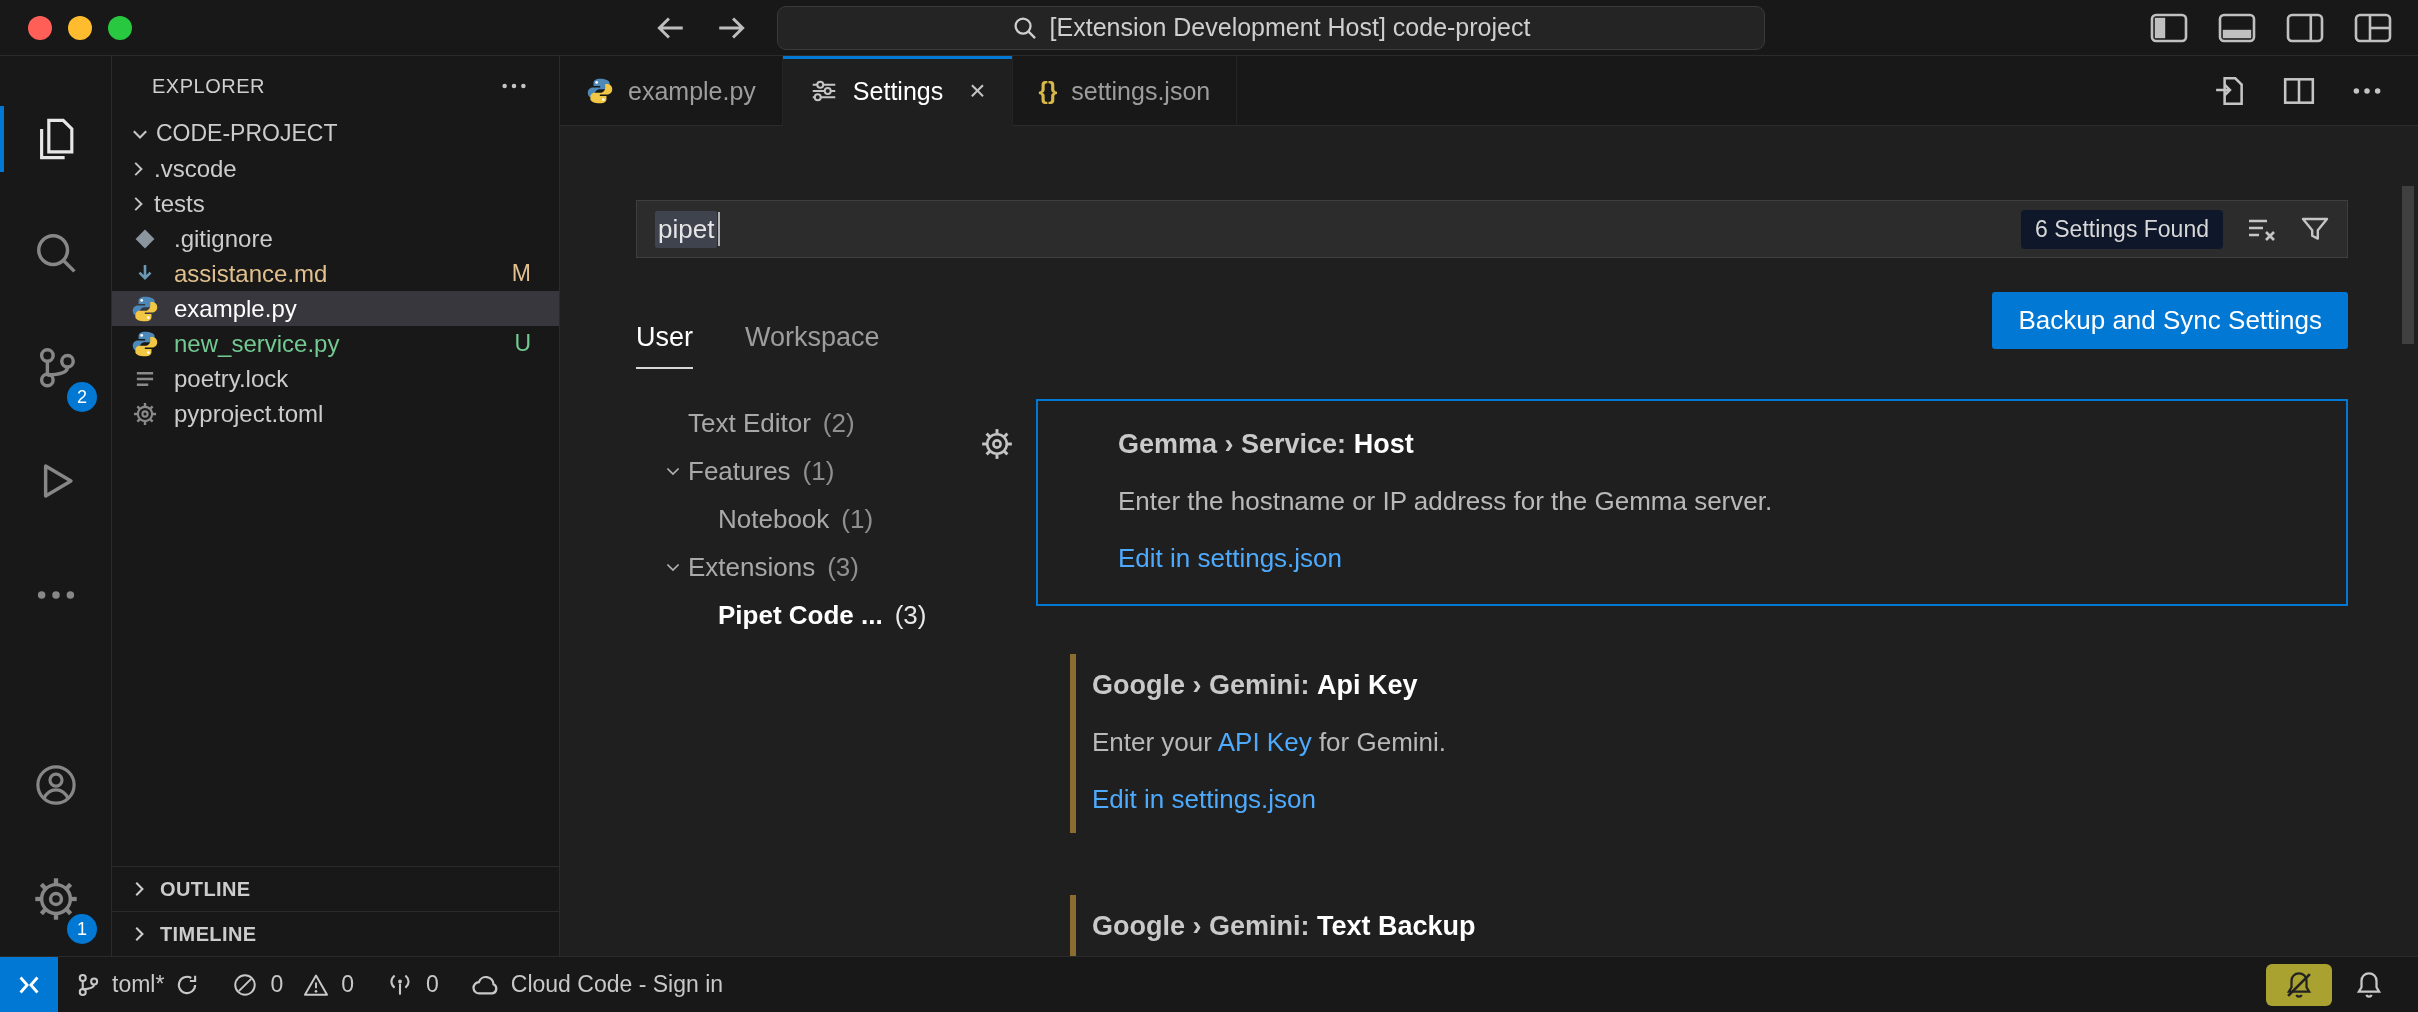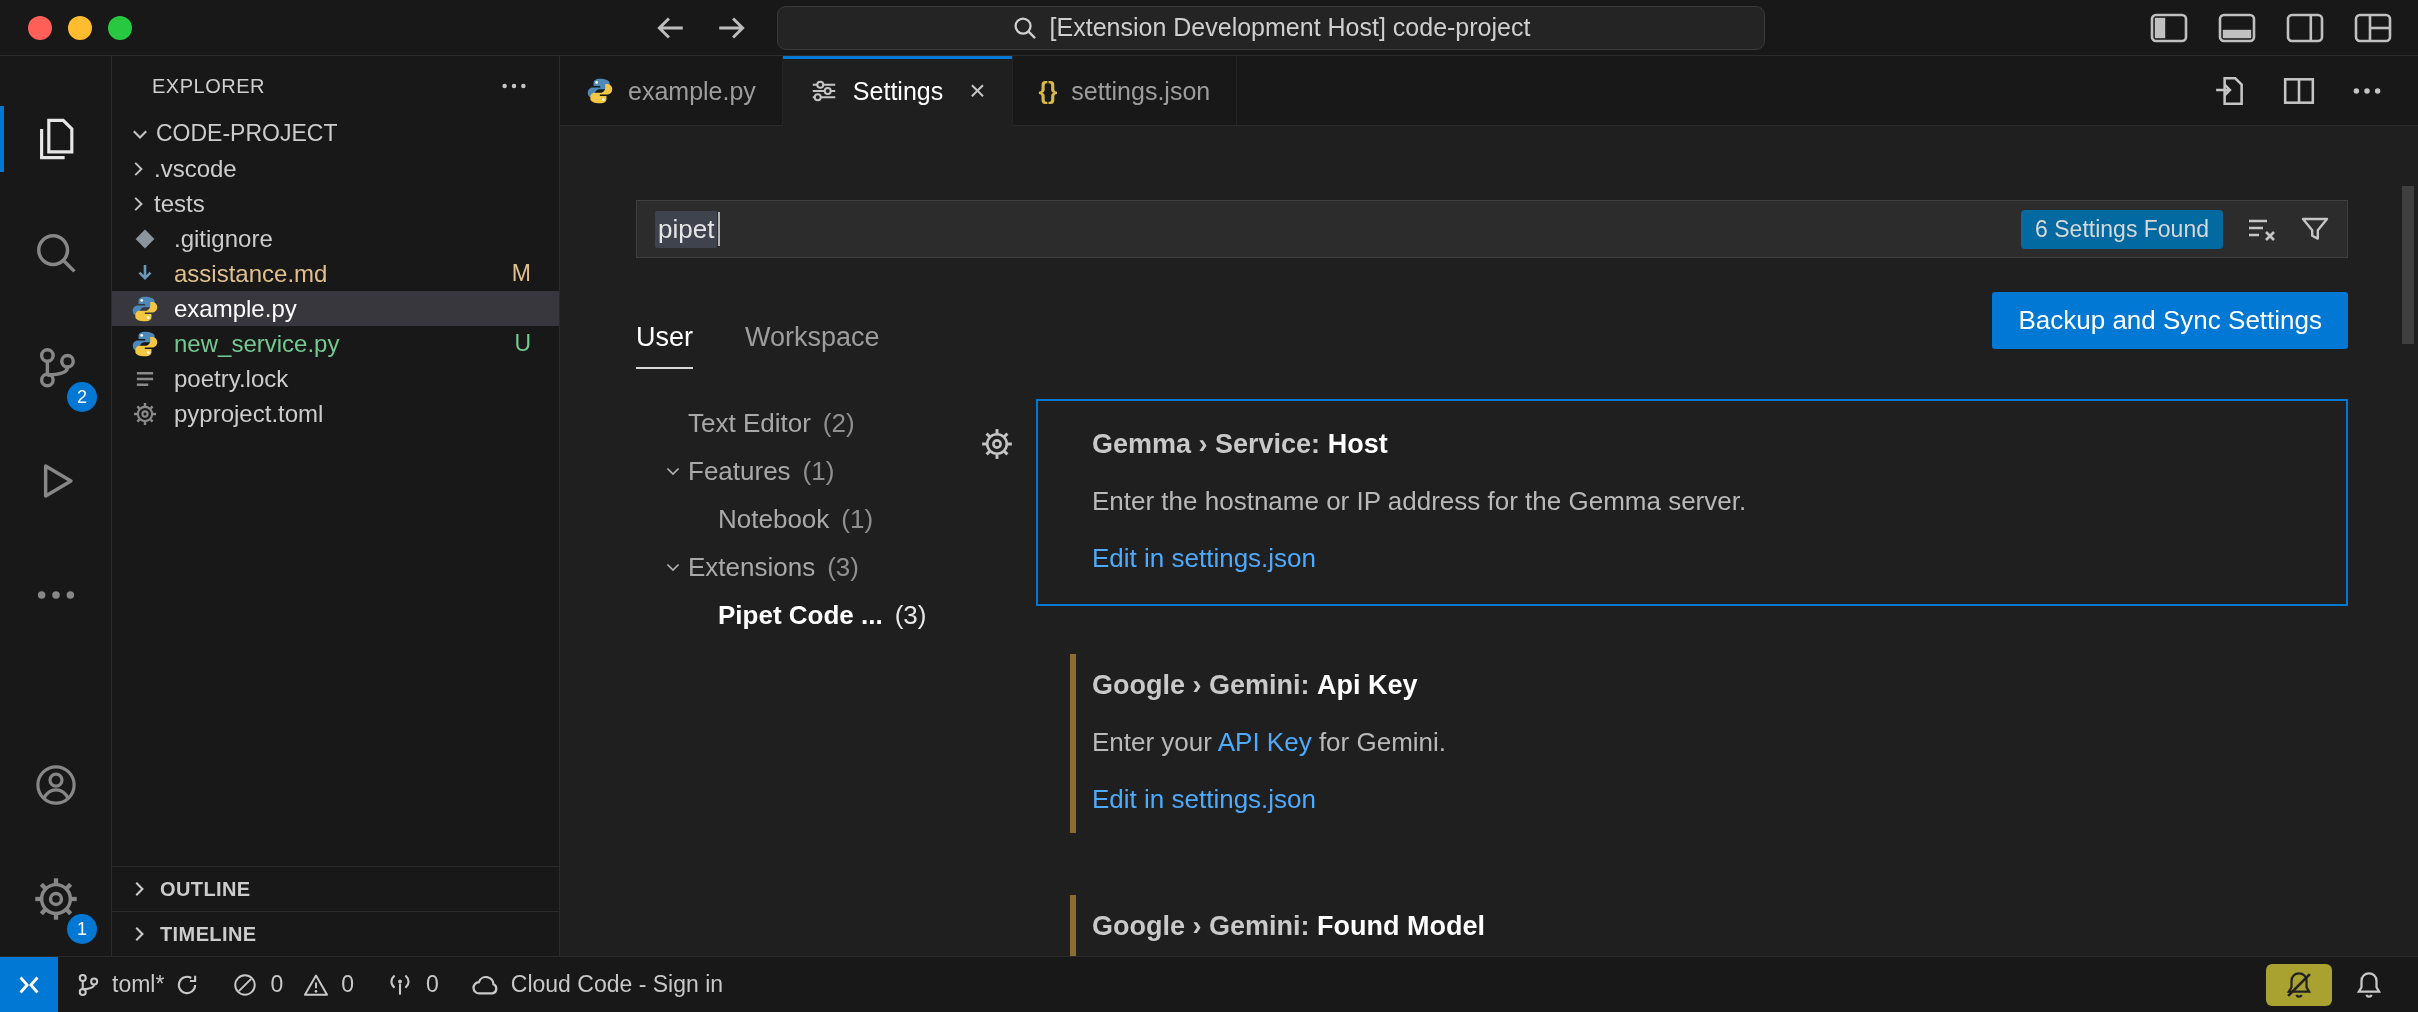--- a/index.html
+++ b/index.html
@@ -60,36 +60,36 @@
   .json-glyph{color:#d9b84a;font-weight:700;font-size:24px}
   .editor-actions{margin-left:auto;display:flex;align-items:center;gap:34px;padding-right:34px;color:#c5c5c5}
 
   
   .settings{flex:1;position:relative;padding:74px 70px 0 76px;min-height:0;overflow:hidden}
   .searchbox{height:58px;background:#2c2c2c;border:1px solid #3f3f3f;display:flex;align-items:center;
     padding:0 16px 0 18px;font-size:26px;color:#e6e6e6}
   .search-sel{background:#3e434e;padding:3px 3px;border-radius:2px}
   .caret{width:2px;height:34px;background:#b5b5b5;margin-left:1px}
   .search-right{margin-left:auto;display:flex;align-items:center;gap:22px;color:#c5c5c5}
-  .count-badge{background:#0369a1;border-radius:4px;padding:6px 14px;font-size:23px;color:#d8d8d8}
+  .count-badge{background:#0f172a;border-radius:4px;padding:6px 14px;font-size:23px;color:#d8d8d8}
   .scopes{margin-top:34px;display:flex;align-items:flex-end}
   .scope{font-size:27px;color:#9d9d9d;padding-bottom:14px;margin-right:52px;border-bottom:2px solid transparent}
   .scope.active{color:#fff;border-bottom-color:#d7d7d7}
   .sync-btn{margin-left:auto;background:#0078d4;color:#fff;font-size:26px;padding:13px 26px;border-radius:3px;margin-bottom:20px}
   .sbody{display:flex;margin-top:30px}
   .toc{flex:0 0 300px;font-size:26px;color:#a9a9a9}
   .toc-row{height:48px;display:flex;align-items:center}
   .toc-twist{flex:0 0 30px;display:flex;justify-content:center;margin-left:22px;color:#b0b0b0}
   .toc-row.child{padding-left:30px}
   .toc-row.selected{color:#fff;font-weight:700}
   .toc-count{margin-left:12px;color:#8f8f8f;font-weight:400}
   .toc-row.selected .toc-count{color:#e8e8e8}
   .slist{flex:1;margin-left:100px;position:relative}
   .sitem{position:relative;padding:30px 30px 32px 56px;margin-bottom:34px}
-  .sitem.focused{border:2px solid #0078d4;padding:28px 28px 30px 54px}
+  .sitem.focused{border:2px solid #0078d4;padding:28px 28px 30px 80px}
   .modbar{position:absolute;left:34px;top:14px;bottom:14px;width:6px;background:#8a6d2f}
   .stitle{font-size:27px}
   .stitle .cat{color:#c9c9c9;font-weight:700}
   .stitle .nm{color:#fff;font-weight:700}
   .sdesc{margin-top:26px;font-size:26px;color:#b9b9b9}
   .slink{margin-top:26px;font-size:26px;color:#4daafc}
   .inline-link{color:#4daafc}
   .row-gear{position:absolute;left:-58px;top:26px;color:#c5c5c5}
   .scrollbar{position:absolute;right:4px;top:130px;width:12px;height:158px;background:#5a5a5a;opacity:.55}
 
@@ -530,21 +530,21 @@
               <div class="sdesc">
                 <span>Enter your </span><span class="inline-link">API Key</span><span> for Gemini.</span>
               </div>
               <div class="slink">Edit in settings.json</div>
             </div>
 
             <div class="sitem">
               <span class="modbar"></span>
               <div class="stitle">
                 <span class="cat">Google › Gemini:</span>
-                <span class="nm">Found Model</span>
+                <span class="nm">Text Backup</span>
               </div>
             </div>
           </div>
         </div>
       </div>
 
       <div class="scrollbar"></div>
     </div>
   </div>
 

